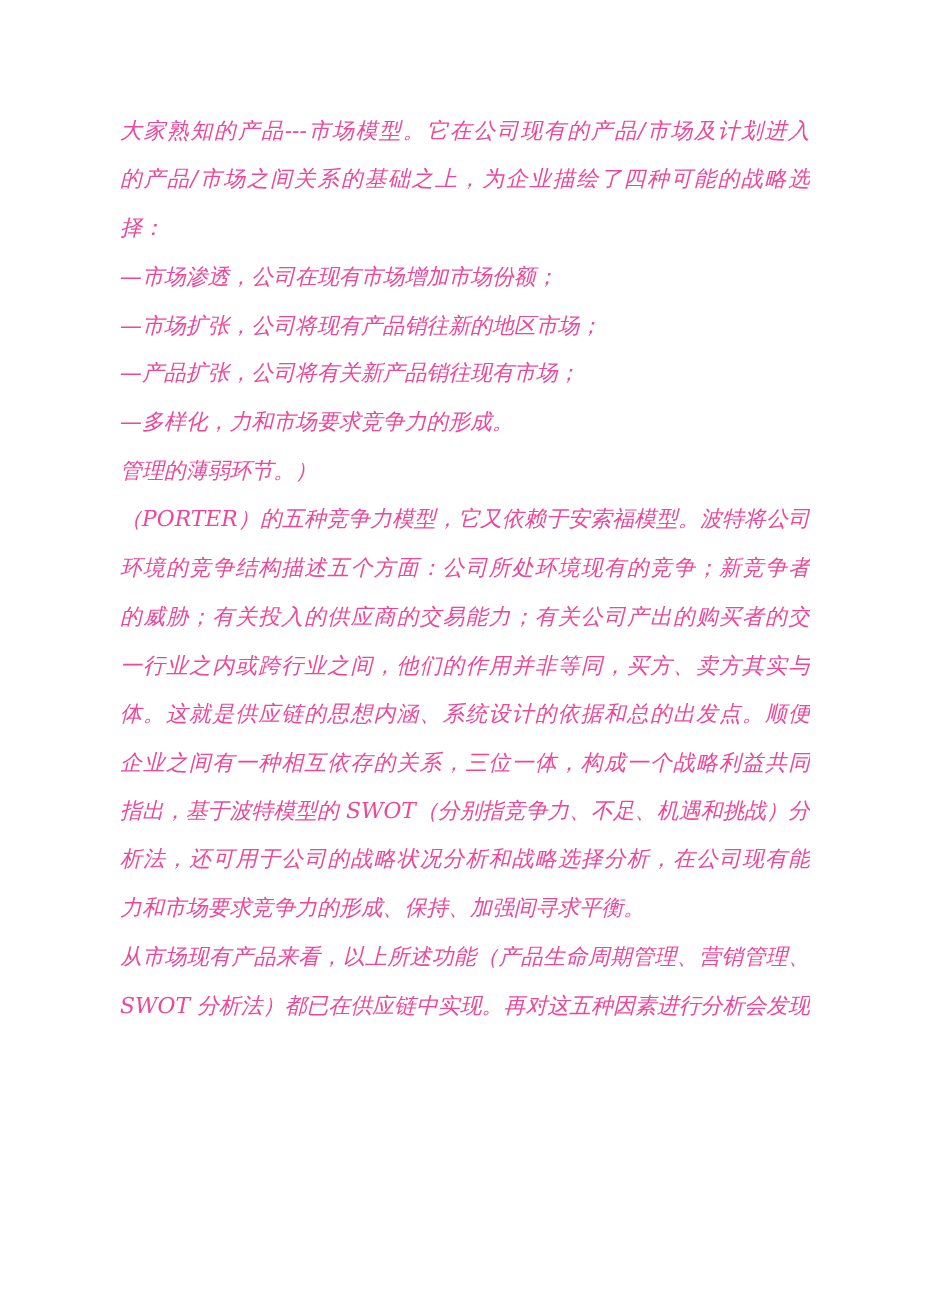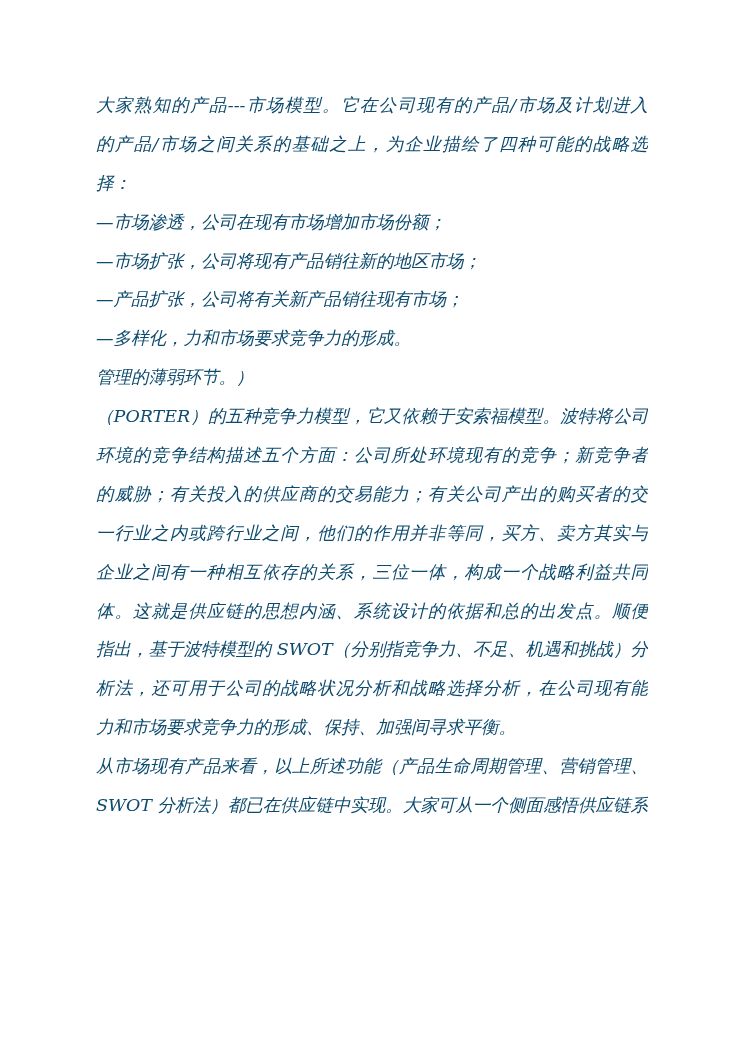--- a/index.html
+++ b/index.html
@@ -8,21 +8,21 @@
     background: #ffffff;
   }
   .page {
     position: relative;
     width: 744px;
     height: 1052px;
     background: #ffffff;
     overflow: hidden;
     font-family: "DejaVu Serif", serif;
     font-style: italic; 
-    color: #0c4a6e;
+    color: #ec4899;
   }
   .text-block {
     position: absolute;
     left: 96px;
     top: 86px;
     width: 552px;
     font-size: 17.5px;
     line-height: 38.9px;
   }
   .line {
@@ -46,21 +46,21 @@
       <div class="line">择：</div>
       <div class="line">—市场渗透，公司在现有市场增加市场份额；</div>
       <div class="line">—市场扩张，公司将现有产品销往新的地区市场；</div>
       <div class="line">—产品扩张，公司将有关新产品销往现有市场；</div>
       <div class="line">—多样化，力和市场要求竞争力的形成。</div>
       <div class="line">管理的薄弱环节。）</div>
       <div class="line j">（PORTER）的五种竞争力模型，它又依赖于安索福模型。波特将公司</div>
       <div class="line j">环境的竞争结构描述五个方面：公司所处环境现有的竞争；新竞争者</div>
       <div class="line j">的威胁；有关投入的供应商的交易能力；有关公司产出的购买者的交</div>
       <div class="line j">一行业之内或跨行业之间，他们的作用并非等同，买方、卖方其实与</div>
+      <div class="line j">体。这就是供应链的思想内涵、系统设计的依据和总的出发点。顺便</div>
       <div class="line j">企业之间有一种相互依存的关系，三位一体，构成一个战略利益共同</div>
-      <div class="line j">体。这就是供应链的思想内涵、系统设计的依据和总的出发点。顺便</div>
       <div class="line j">指出，基于波特模型的 SWOT（分别指竞争力、不足、机遇和挑战）分</div>
       <div class="line j">析法，还可用于公司的战略状况分析和战略选择分析，在公司现有能</div>
       <div class="line">力和市场要求竞争力的形成、保持、加强间寻求平衡。</div>
       <div class="line j">从市场现有产品来看，以上所述功能（产品生命周期管理、营销管理、</div>
-      <div class="line j">SWOT 分析法）都已在供应链中实现。大家可从一个侧面感悟供应链系</div>
+      <div class="line j">SWOT 分析法）都已在供应链中实现。再对这五种因素进行分析会发现</div>
     </div>
 </div>
 
 </body></html>

